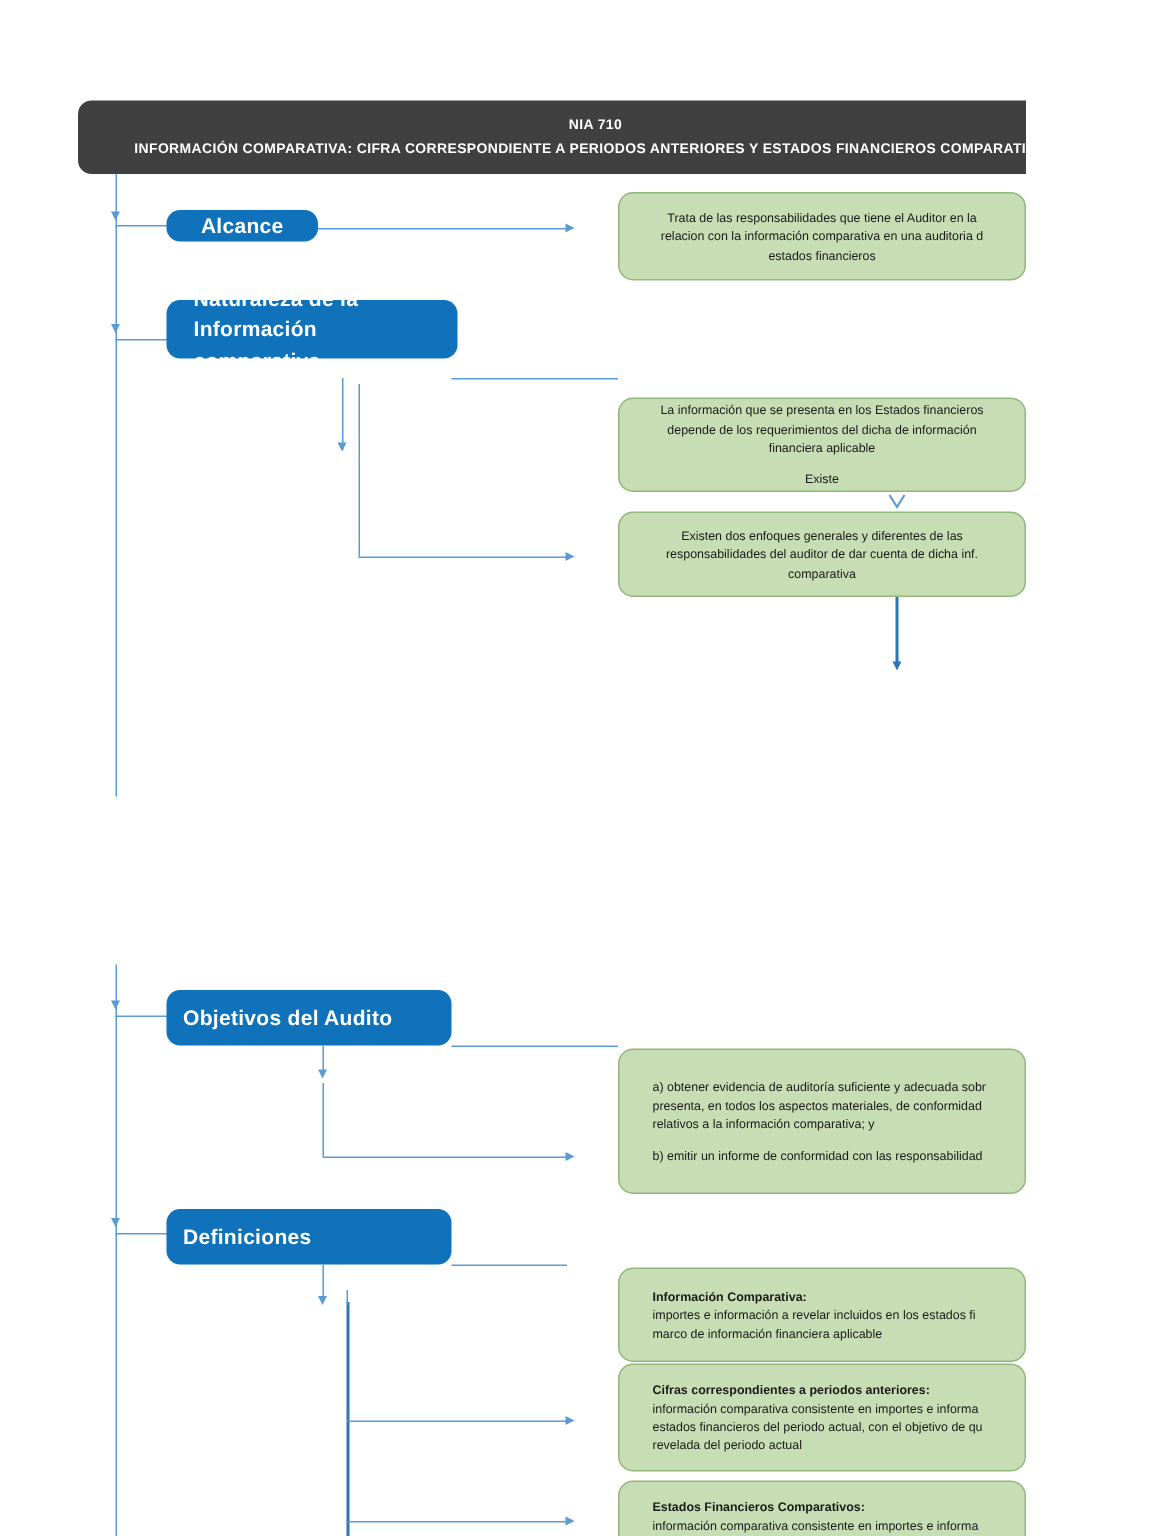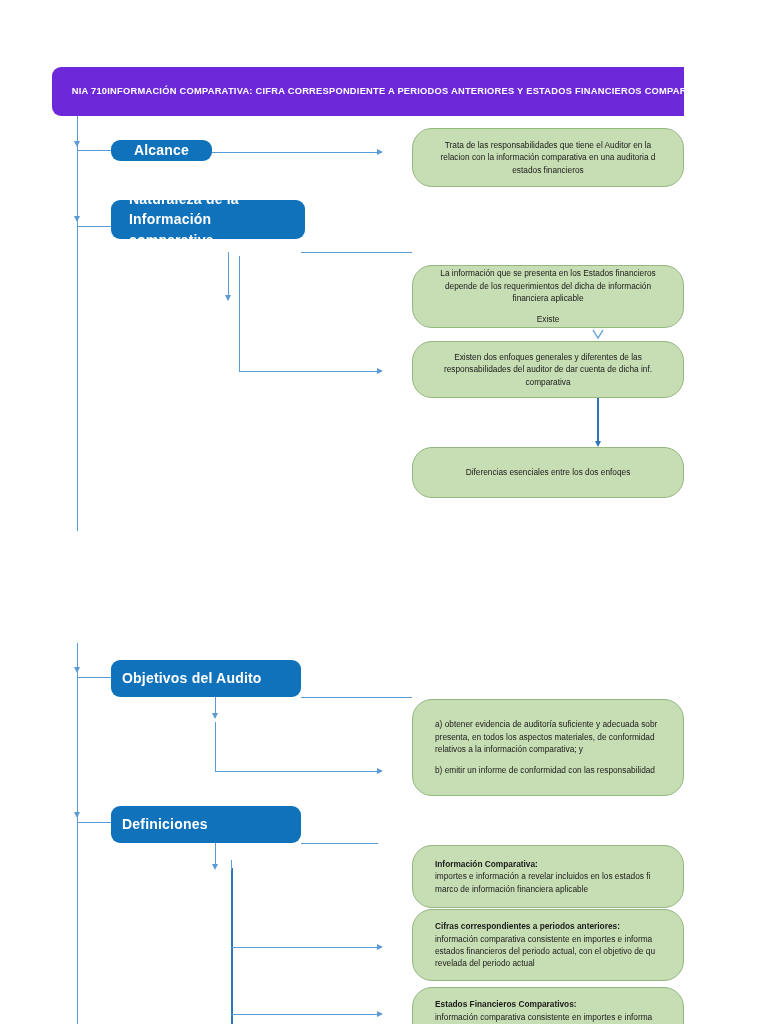--- a/index.html
+++ b/index.html
@@ -36,48 +36,48 @@
     align-items:center;
     font-size:14px;
     font-weight:bold;
     letter-spacing:.2px;
     line-height:1.45;
   }
   .green-box{
     position:absolute;
     background:#c7ddb4;
     border:1px solid #93b77e;
-    border-radius:20px;
+    border-radius:10px;
     box-sizing:border-box;
     color:#1a1a1a;
     font-size:8.3px;
     line-height:1.5;
     display:flex;
     flex-direction:column;
     justify-content:center;
   }
   .green-box .ln{display:block;white-space:nowrap;}
   .green-box.ctr{align-items:center;text-align:center;}
   .green-box.lft{align-items:flex-start;text-align:left;padding-left:22px;}
   .gb-title{font-weight:bold;}
   .spacer{height:9px;}
 
   
   #header{
     position:absolute;
     left:52px;top:67px;
     width:690px;height:49px;
-    background:#6d28d9;
+    background:#404040;
     border-radius:9px;
     color:#fff;
     font-size:9.3px;
     font-weight:bold;
     letter-spacing:.25px;
     display:flex;
-    flex-direction:row;
+    flex-direction:column;
     justify-content:center;
     align-items:center;
     line-height:1.7;
   }
   #header .l1{display:block;}
   #header .l2{display:block;white-space:nowrap;}
 
   
   .vline{position:absolute;background:#5b9bd5;width:1px;}
   .hline{position:absolute;background:#5b9bd5;height:1px;}
@@ -166,23 +166,20 @@
 
   <div class="green-box ctr" style="left:412px;top:341px;width:272px;height:57px;">
     <span class="ln">Existen dos enfoques generales y diferentes de las</span>
     <span class="ln">responsabilidades del auditor de dar cuenta de dicha inf.</span>
     <span class="ln">comparativa</span>
   </div>
 
   <div class="vline thick" style="left:597px;top:398px;height:45px;"></div>
   <div class="arrow-d" style="left:594.5px;top:441px;border-top-color:#2e75b6;"></div>
 
-  <div class="green-box ctr" style="left:412px;top:447px;width:272px;height:51px;">
-    <span class="ln">Diferencias esenciales entre los dos enfoqes</span>
-  </div>
 
   <div class="blue-box" style="left:111px;top:660px;width:190px;height:37px;padding-left:11px;">
     <span>Objetivos del Audito</span>
   </div>
 
   <div class="hline" style="left:301px;top:697px;width:111px;"></div>
   <div class="vline" style="left:215px;top:697px;height:19px;"></div>
   <div class="arrow-d" style="left:211.5px;top:713px;"></div>
   <div class="vline" style="left:215px;top:722px;height:49px;"></div>
   <div class="hline" style="left:215px;top:771px;width:163px;"></div>

